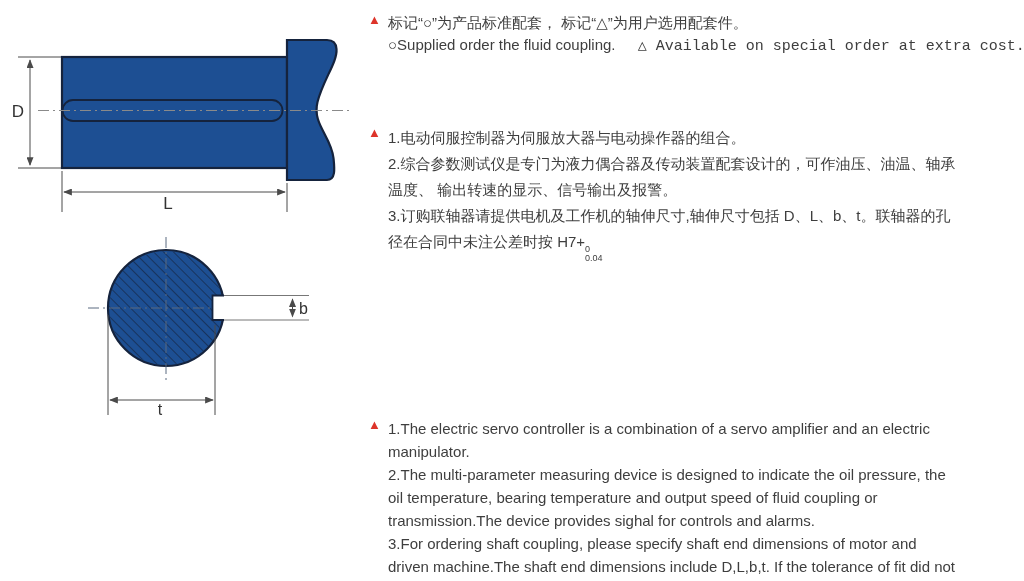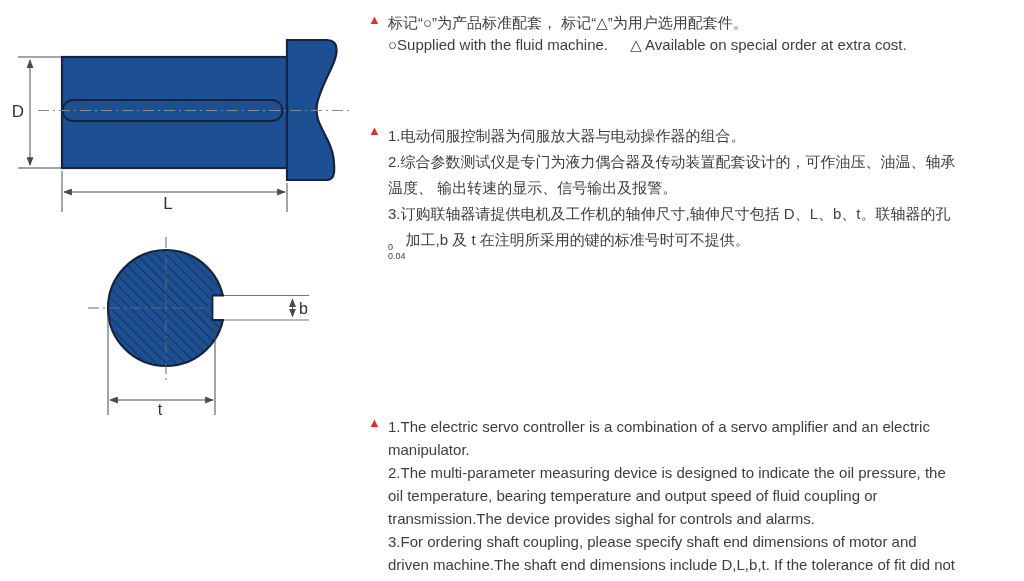--- a/index.html
+++ b/index.html
@@ -7,21 +7,21 @@
     width:1024px;height:581px;position:relative;background:#ffffff;overflow:hidden;
     font-family:"Liberation Sans","DejaVu Sans",sans-serif;color:#3e3e3e;
   }
   .diagram-svg{position:absolute;left:0;top:0;}
   .notes{position:absolute;left:368px;white-space:nowrap;}
   .note-block{position:relative;padding-left:20px;}
   .tri{
     position:absolute;left:0;top:1px;color:#dd342a;font-size:13px;line-height:1;
   }
   .legend-block{top:12px;font-size:15px;line-height:22px;}
-  .legend-en .opt{display:inline-block;margin-left:18px;}
+  .legend-en .opt{display:inline-block;margin-left:18px;font-family:Liberation Mono, monospace;}
   .cn-block{top:79px;font-size:15px;line-height:26px;}
   .en-block{top:233px;font-size:15px;line-height:23px;}
   .tol{
     display:inline-flex;flex-direction:column;vertical-align:-5px;
     font-size:9px;line-height:9px;text-align:left;
   }
   .note-line{display:block;}
 </style>
 </head>
 <body>
@@ -78,36 +78,36 @@
     <line x1="215" y1="325" x2="215" y2="415"></line>
     <line x1="110" y1="400" x2="213" y2="400" marker-start="url(#arr)" marker-end="url(#arr)"></line>
   </g>
   <text x="160" y="415" text-anchor="middle" font-size="16" fill="#333">t</text>
 </svg>
 
 <div class="notes note-block legend-block">
   <span class="tri">▲</span>
   <span class="note-line">标记“○”为产品标准配套， 标记“△”为用户选用配套件。</span>
   <span class="note-line legend-en">
-    <span>○Supplied with the fluid machine.</span>
+    <span>○Supplied order the fluid coupling.</span>
     <span class="opt">△ Available on special order at extra cost.</span>
   </span>
 </div>
 
 <div class="notes note-block cn-block">
   <span class="tri">▲</span>
   <span class="note-line">1.电动伺服控制器为伺服放大器与电动操作器的组合。</span>
   <span class="note-line">2.综合参数测试仪是专门为液力偶合器及传动装置配套设计的，可作油压、油温、轴承</span>
   <span class="note-line">温度、 输出转速的显示、信号输出及报警。</span>
   <span class="note-line">3.订购联轴器请提供电机及工作机的轴伸尺寸,轴伸尺寸包括 D、L、b、t。联轴器的孔</span>
   <span class="note-line">
-    <span class="tol">
+    <span>径在合同中未注公差时按 H7+</span><span class="tol">
         <span>0</span>
         <span>0.04</span>
-      </span><span>加工,b 及 t 在注明所采用的键的标准号时可不提供。</span>
+      </span>
   </span>
 </div>
 
 <div class="notes note-block en-block">
   <span class="tri">▲</span>
   <span class="note-line">1.The electric servo controller is a combination of a servo amplifier and an electric</span>
   <span class="note-line">manipulator.</span>
   <span class="note-line">2.The multi-parameter measuring device is designed to indicate the oil pressure, the</span>
   <span class="note-line">oil temperature, bearing temperature and output speed of fluid coupling or</span>
   <span class="note-line">transmission.The device provides sighal for controls and alarms.</span>

